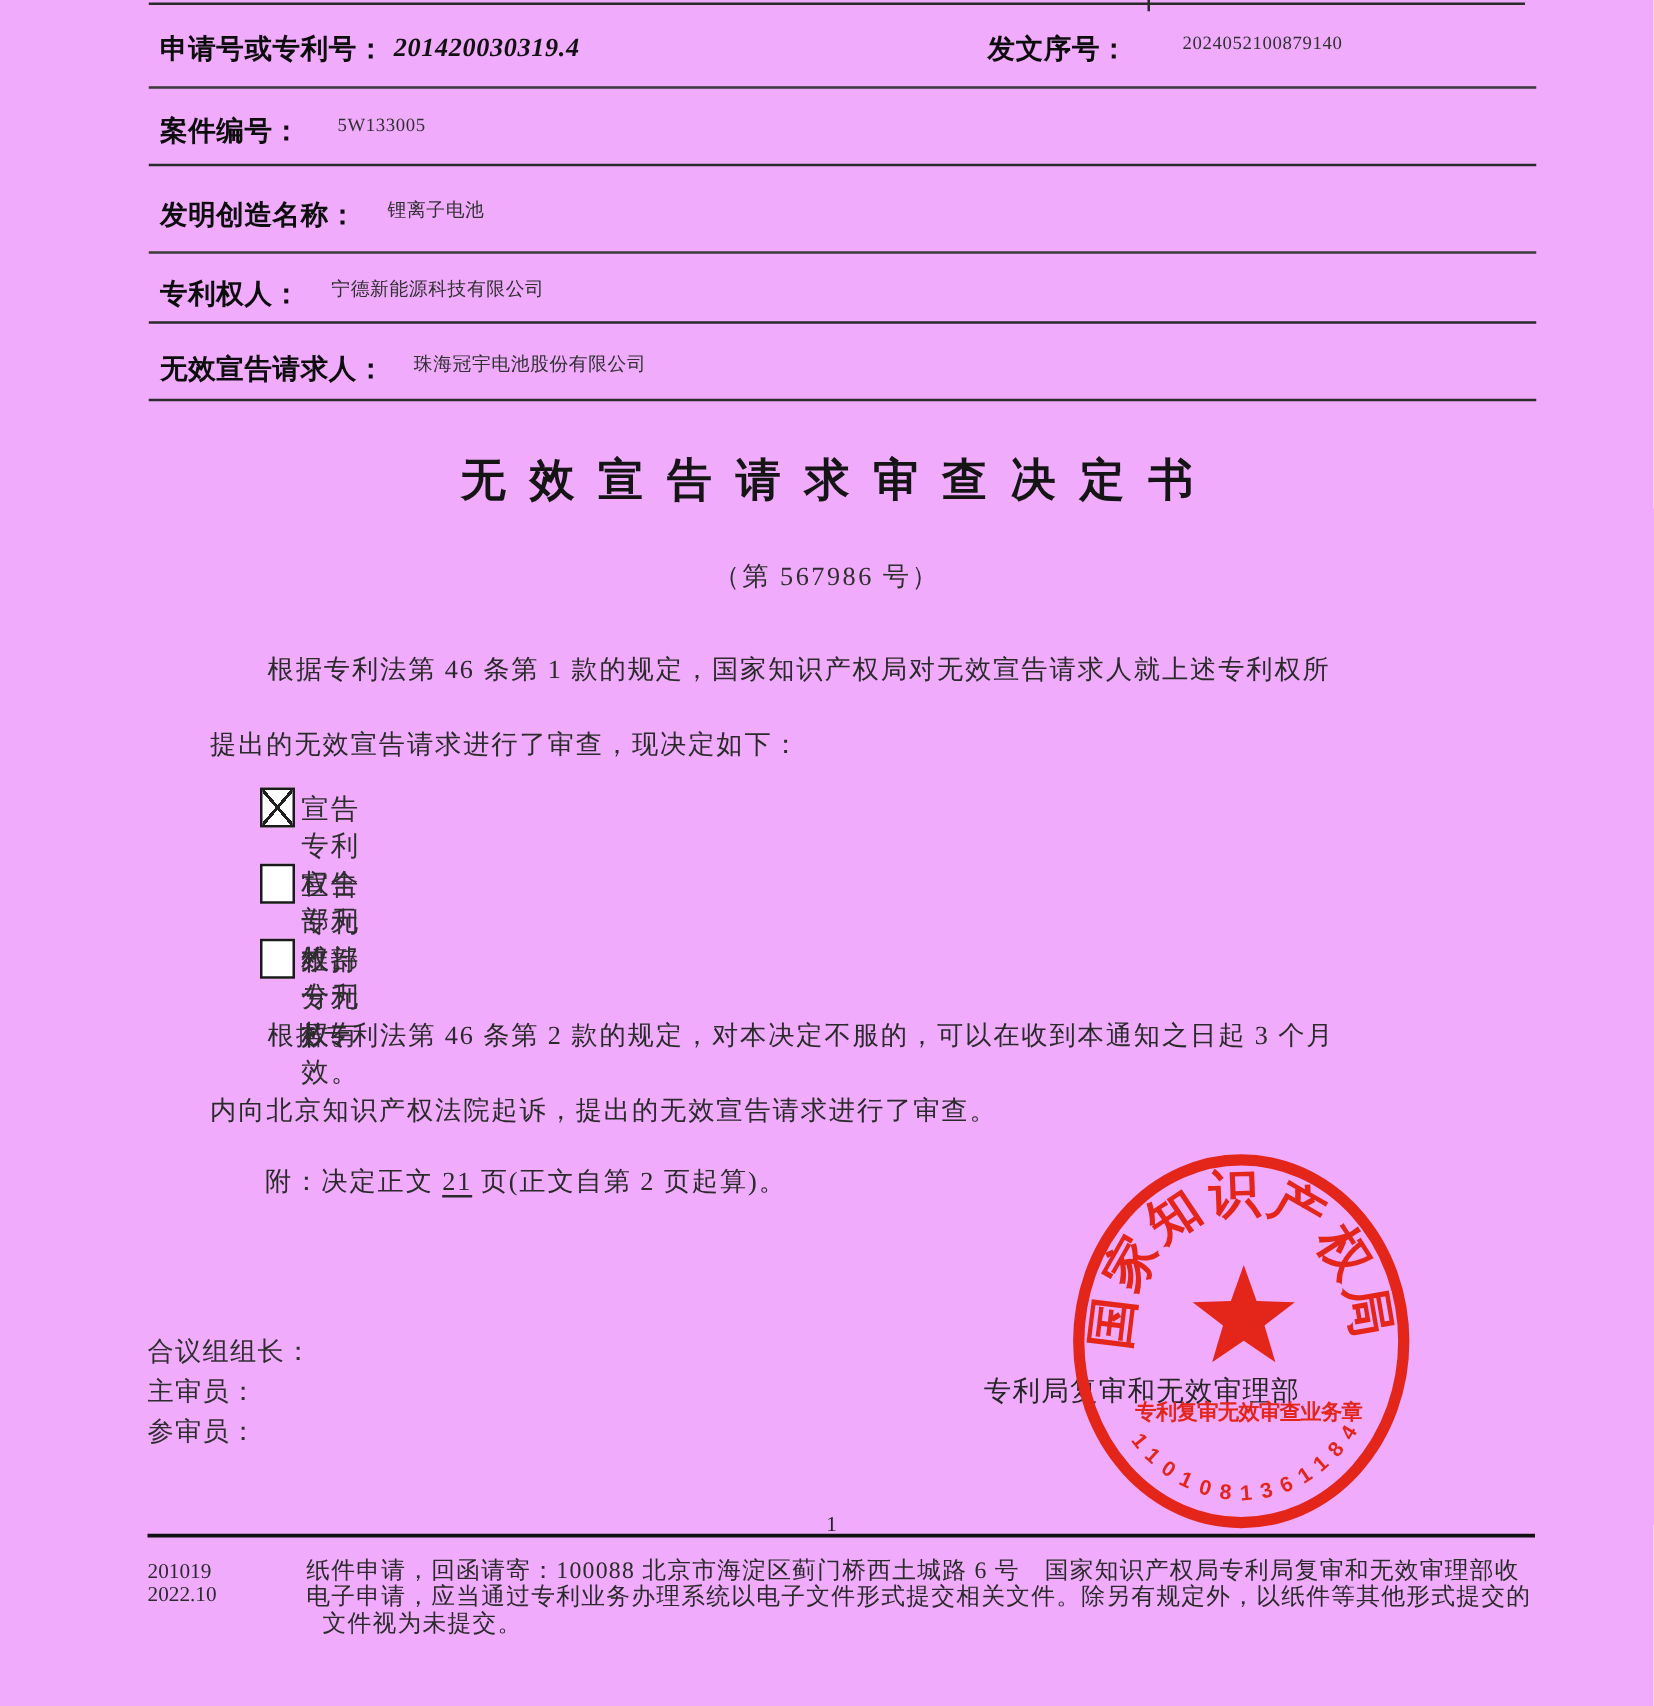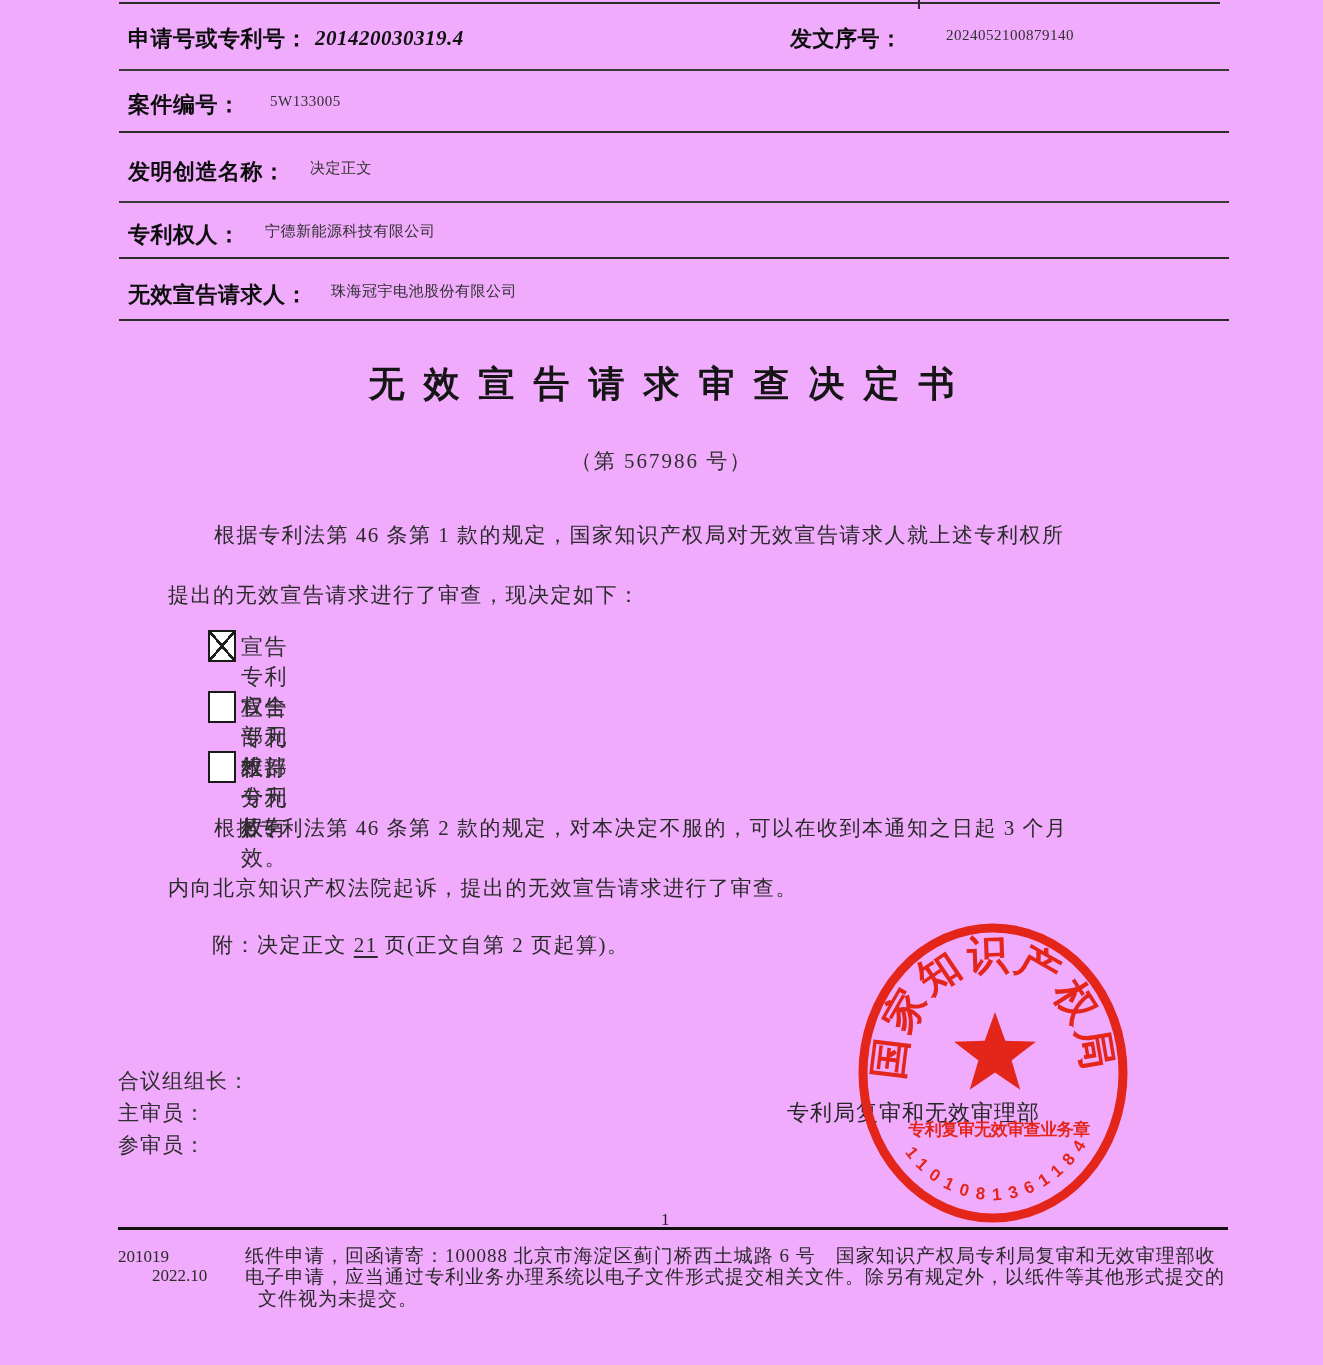--- a/index.html
+++ b/index.html
@@ -60,21 +60,21 @@
   <div class="abs hvalue bold" style="left:315px;top:26px;">201420030319.4</div>
   <div class="abs hlabel" style="left:790px;top:24px;">发文序号：</div>
   <div class="abs hvalue" style="left:946px;top:27px;">2024052100879140</div>
   <div class="rule" style="left:119px;top:69px;width:1110px;background:#3a3a3a;"></div>
 
   <div class="abs hlabel" style="left:128px;top:90px;">案件编号：</div>
   <div class="abs hvalue" style="left:270px;top:93px;">5W133005</div>
   <div class="rule thin" style="left:119px;top:131px;width:1110px;"></div>
 
   <div class="abs hlabel" style="left:128px;top:157px;">发明创造名称：</div>
-  <div class="abs hvalue" style="left:310px;top:159px;">决定正文</div>
+  <div class="abs hvalue" style="left:310px;top:159px;">锂离子电池</div>
   <div class="rule" style="left:119px;top:201px;width:1110px;background:#3a3a3a;"></div>
 
   <div class="abs hlabel" style="left:128px;top:220px;">专利权人：</div>
   <div class="abs hvalue" style="left:265px;top:222px;">宁德新能源科技有限公司</div>
   <div class="rule" style="left:119px;top:257px;width:1110px;"></div>
 
   <div class="abs hlabel" style="left:128px;top:280px;">无效宣告请求人：</div>
   <div class="abs hvalue" style="left:331px;top:282px;">珠海冠宇电池股份有限公司</div>
   <div class="rule thin" style="left:119px;top:319px;width:1110px;"></div>
 
@@ -123,19 +123,19 @@
     <text x="150" y="218" text-anchor="middle" font-size="17" font-weight="bold" letter-spacing="-0.5" font-family="Liberation Serif, DejaVu Serif, serif" fill="#e3251a">专利复审无效审查业务章</text>
     <text font-size="17" font-weight="bold" letter-spacing="8" font-family="Liberation Sans, DejaVu Sans, sans-serif" fill="#e3251a">
       <textPath href="#arcBottom" startOffset="12">1101081361184</textPath>
     </text>
   </svg>
 
   <div class="abs page-num" style="left:661px;top:1210px;">1</div>
   <div class="rule thick" style="left:118px;top:1227px;width:1110px;"></div>
 
   <div class="abs footer-code" style="left:118px;top:1247px;">201019</div>
-  <div class="abs footer-code" style="left:118px;top:1266px;margin-left:34px;">2022.10</div>
+  <div class="abs footer-code" style="left:118px;top:1266px;">2022.10</div>
 
   <div class="abs footer-note" style="left:245px;top:1243px;">纸件申请，回函请寄：100088 北京市海淀区蓟门桥西土城路 6 号　国家知识产权局专利局复审和无效审理部收</div>
   <div class="abs footer-note" style="left:245px;top:1264px;">电子申请，应当通过专利业务办理系统以电子文件形式提交相关文件。除另有规定外，以纸件等其他形式提交的</div>
   <div class="abs footer-note" style="left:258px;top:1286px;">文件视为未提交。</div>
 
 </div>
 
 </body></html>

